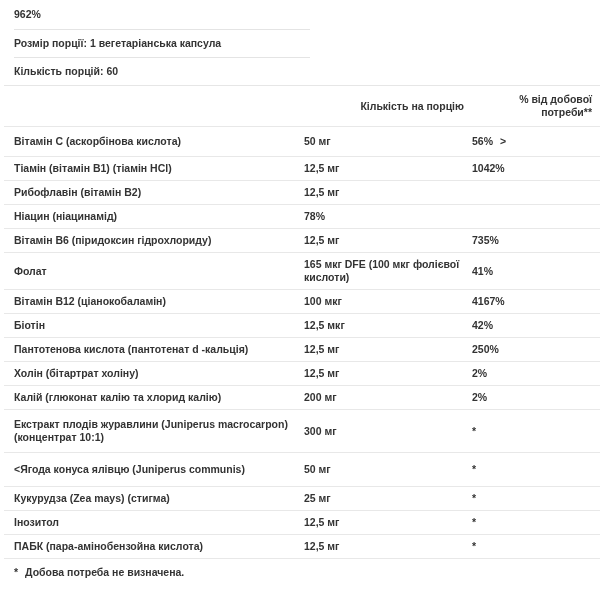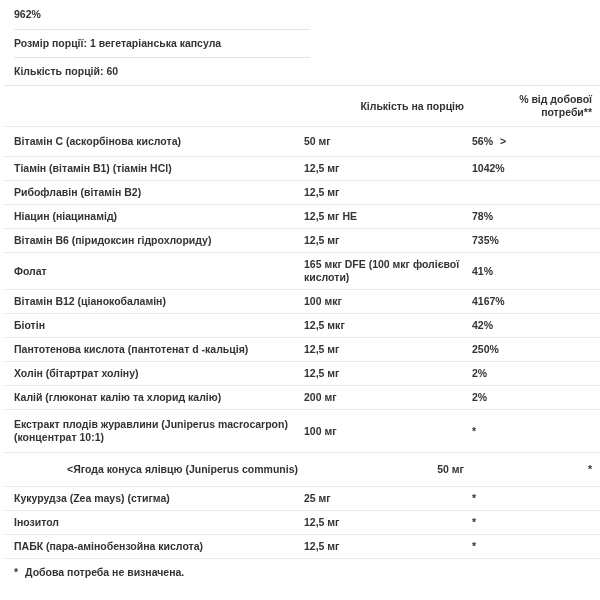--- a/index.html
+++ b/index.html
@@ -39,21 +39,21 @@
     border-bottom: 1px solid #e8e8e8;
     padding: 5px 0;
     min-height: 13px;
   }
   .cell { line-height: 13px; }
   .cell.name { padding-left: 10px; padding-right: 6px; }
   .cell.amount { padding-right: 8px; }
   .cell.dv { padding-right: 8px; }
   .row.header { padding: 7px 0; text-align: right; }
   .row.pad-md { padding: 8px 0; }
-  .row.pad-lg { padding: 10px 0; text-align: right; }
+  .row.pad-lg { padding: 10px 0; }
   .dv-stack { display: flex; gap: 7px; }
 
   
   .footnote-row {
     display: flex;
     gap: 7px;
     padding: 7px 0 7px 10px;
     margin-left: 4px;
     line-height: 13px;
   }
@@ -95,21 +95,20 @@
     </div>
 
     <div class="row">
       <div class="cell name">Рибофлавін (вітамін B2)</div>
       <div class="cell amount">12,5 мг</div>
       <div class="cell dv"></div>
     </div>
 
     <div class="row">
       <div class="cell name">Ніацин (ніацинамід)</div>
-      <div class="cell amount">12,5 мг НЕ</div>
       <div class="cell dv">78%</div>
     </div>
 
     <div class="row">
       <div class="cell name">Вітамін B6 (піридоксин гідрохлориду)</div>
       <div class="cell amount">12,5 мг</div>
       <div class="cell dv">735%</div>
     </div>
 
     <div class="row">
@@ -143,21 +142,21 @@
     </div>
 
     <div class="row">
       <div class="cell name">Калій (глюконат калію та хлорид калію)</div>
       <div class="cell amount">200 мг</div>
       <div class="cell dv">2%</div>
     </div>
 
     <div class="row pad-md">
       <div class="cell name">Екстракт плодів журавлини (Juniperus macrocarpon) (концентрат 10:1)</div>
-      <div class="cell amount">100 мг</div>
+      <div class="cell amount">300 мг</div>
       <div class="cell dv">*</div>
     </div>
 
     <div class="row pad-lg">
       <div class="cell name">&lt;Ягода конуса ялівцю (Juniperus communis)</div>
       <div class="cell amount">50 мг</div>
       <div class="cell dv">*</div>
     </div>
 
     <div class="row">

